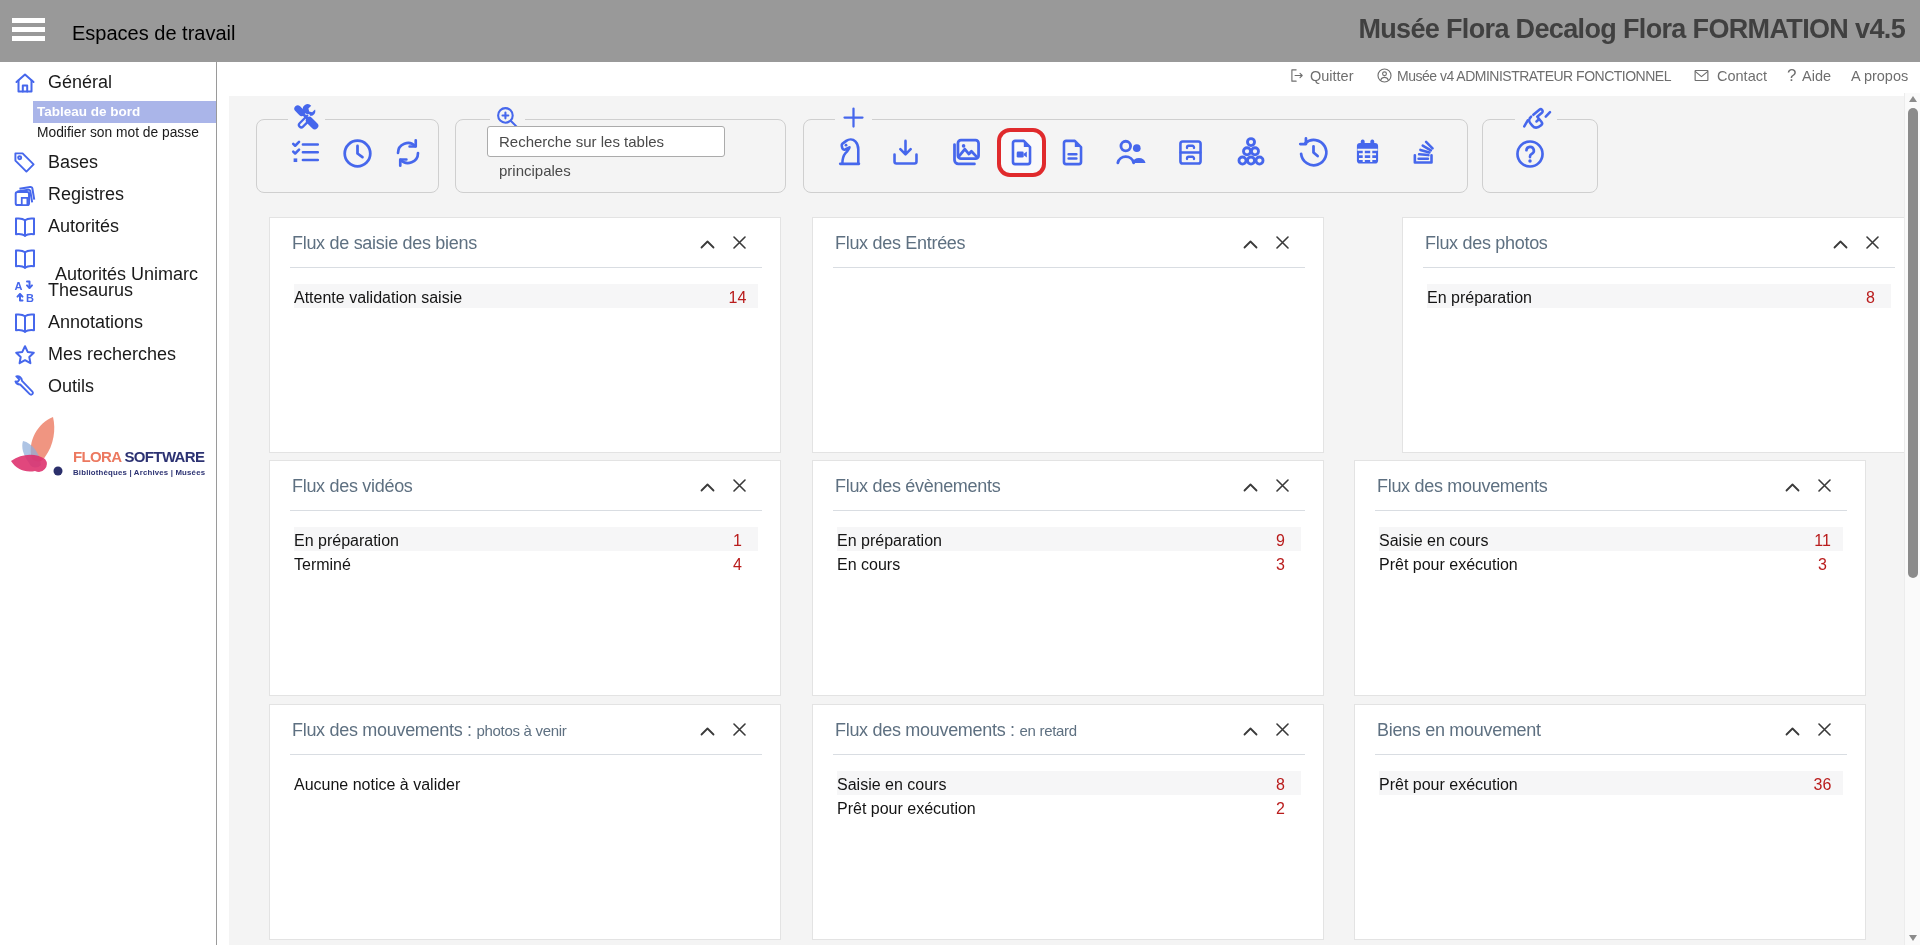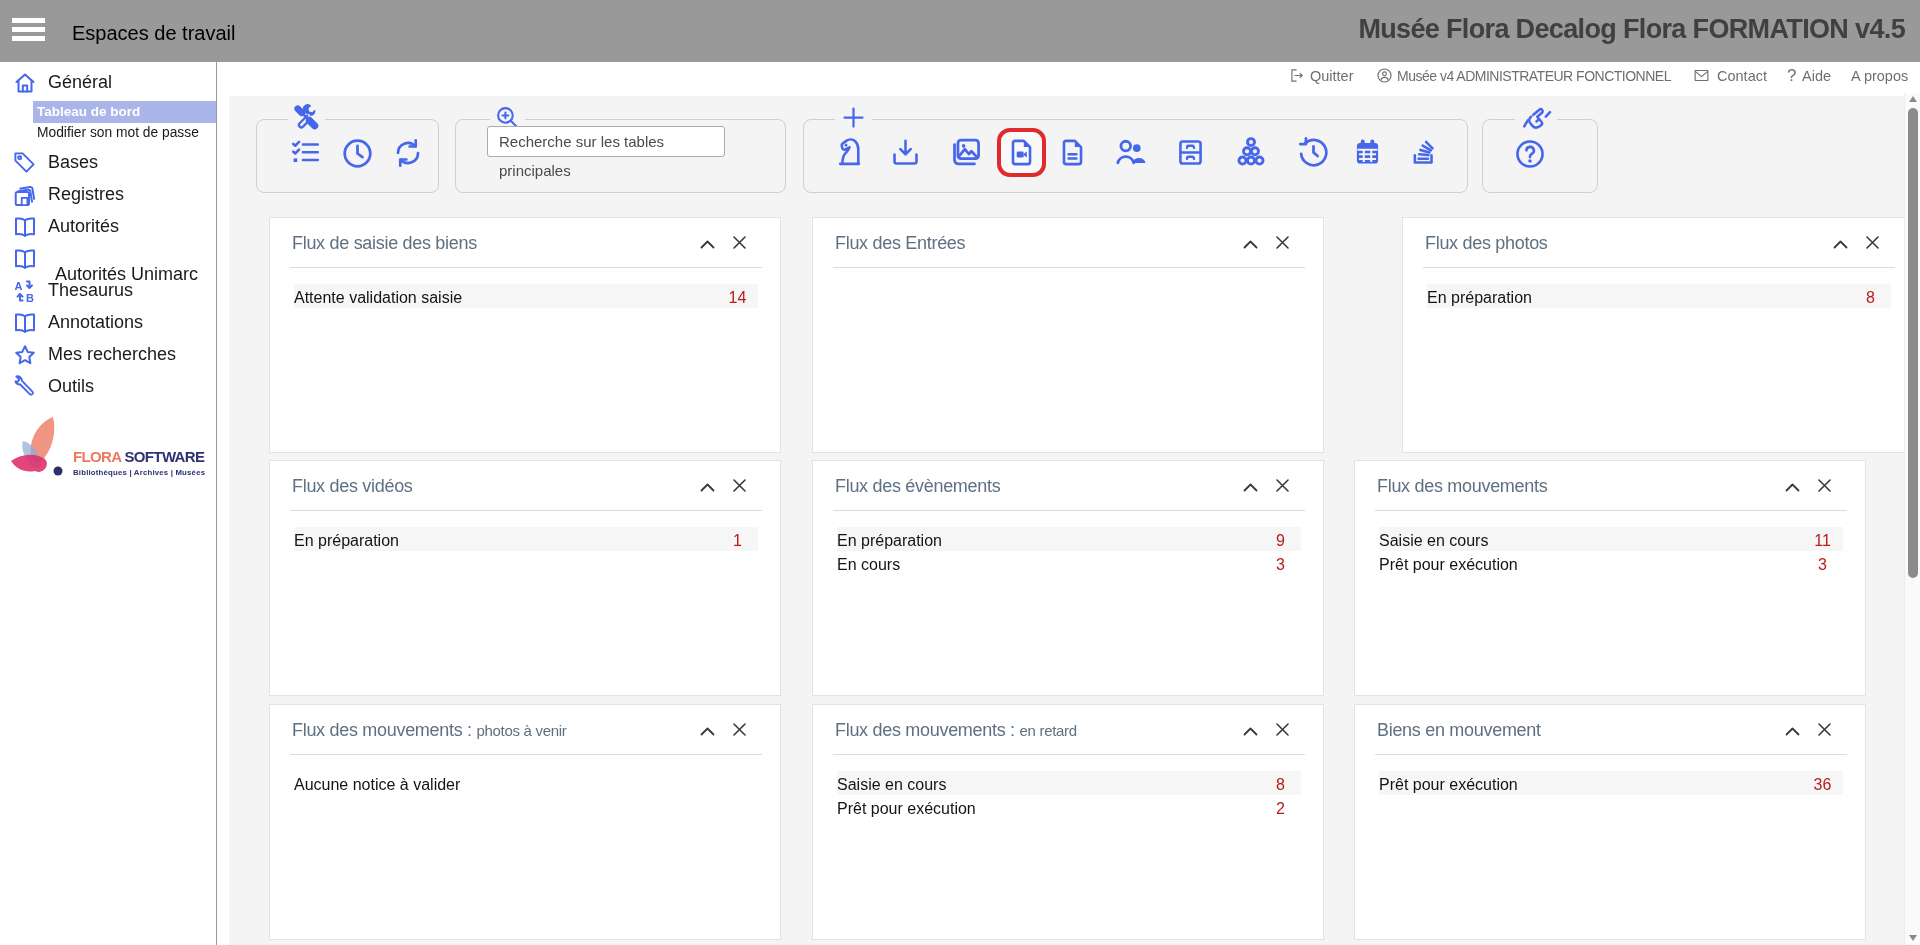--- a/index.html
+++ b/index.html
@@ -284,20 +284,21 @@
     <div class="ctitle">Flux des vidéos</div>
     <span class="chev" style="left:430px;"><svg width="15" height="9" viewBox="0 0 15 9" fill="none">
         <path d="M1.5 7.5 7.5 1.5 13.5 7.5" stroke="#3a3a3a" stroke-width="1.8" stroke-linecap="round" stroke-linejoin="round"></path>
       </svg></span>
     <span class="cx" style="left:463px;"><svg width="13" height="13" viewBox="0 0 13 13" fill="none">
         <path d="M1 1 12 12M12 1 1 12" stroke="#3a3a3a" stroke-width="1.6" stroke-linecap="round"></path>
       </svg></span>
     <div class="cdiv"></div>
     <div class="crows">
       <div class="crow odd">En préparation<span class="num">1</span></div>
+      <div class="crow">Terminé<span class="num">4</span></div>
     </div>
   </div>
 <div class="card" style="left:812px;top:460px;">
     <div class="ctitle">Flux des évènements</div>
     <span class="chev" style="left:430px;"><svg width="15" height="9" viewBox="0 0 15 9" fill="none">
         <path d="M1.5 7.5 7.5 1.5 13.5 7.5" stroke="#3a3a3a" stroke-width="1.8" stroke-linecap="round" stroke-linejoin="round"></path>
       </svg></span>
     <span class="cx" style="left:463px;"><svg width="13" height="13" viewBox="0 0 13 13" fill="none">
         <path d="M1 1 12 12M12 1 1 12" stroke="#3a3a3a" stroke-width="1.6" stroke-linecap="round"></path>
       </svg></span>

